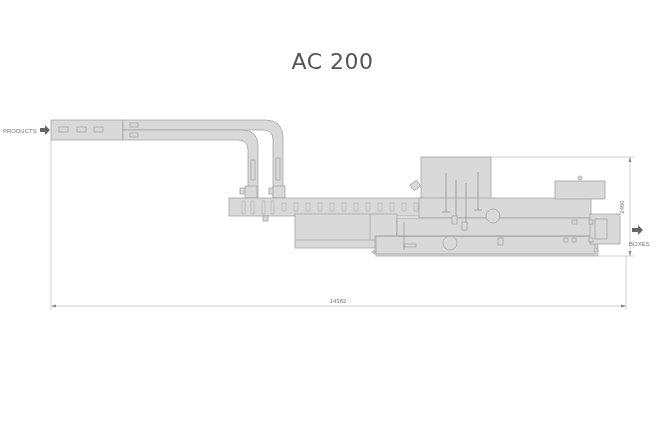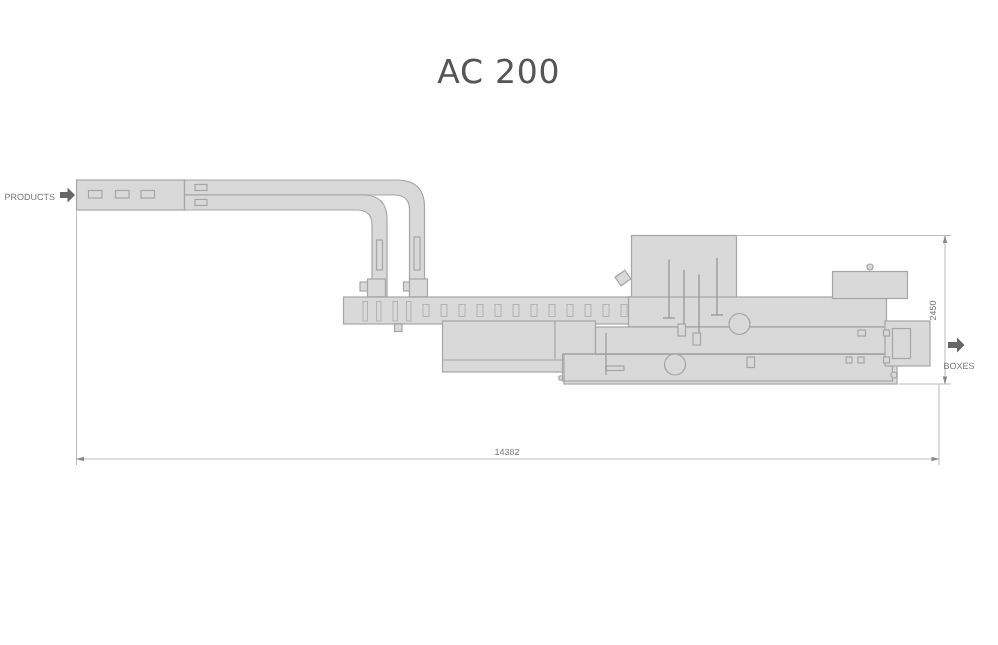--- a/index.html
+++ b/index.html
@@ -1,17 +1,17 @@
 <!DOCTYPE html>
 <html><head>
 <meta charset="utf-8">
 <style>
   html, body { margin:0; padding:0; background:#ffffff; }
   body { width:665px; height:430px; position:relative; overflow:hidden; font-family:"Liberation Sans", sans-serif; }
-  .title { position:absolute; left:0; width:665px; top:36px; text-align:center; font-size:22px; color:#555555; font-family:"DejaVu Sans", sans-serif; font-weight:normal; letter-spacing:0.5px; }
+  .title { position:absolute; left:0; width:665px; top:49px; text-align:center; font-size:22px; color:#555555; font-family:"DejaVu Sans", sans-serif; font-weight:normal; letter-spacing:0.5px; }
   svg.drawing { position:absolute; left:0; top:0; }
   .lbl { font-family:"Liberation Sans", sans-serif; fill:#777777; }
 </style>
 </head>
 <body>
 
 <div class="title">AC 200</div>
 
 <svg class="drawing" width="665" height="430" viewBox="0 0 665 430" xmlns="http://www.w3.org/2000/svg">
   <g fill="#d9d9d9" stroke="#a6a6a6" stroke-width="0.8">

